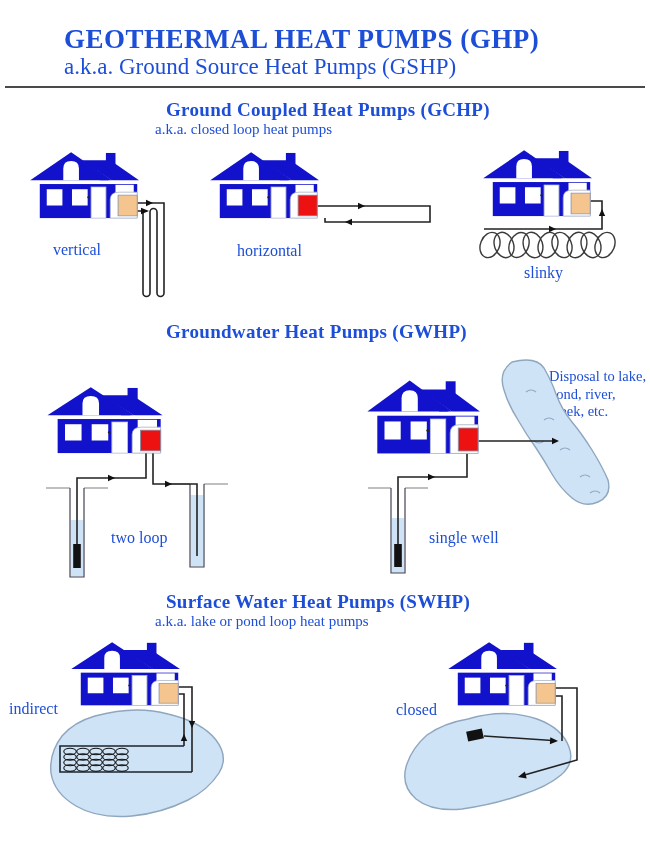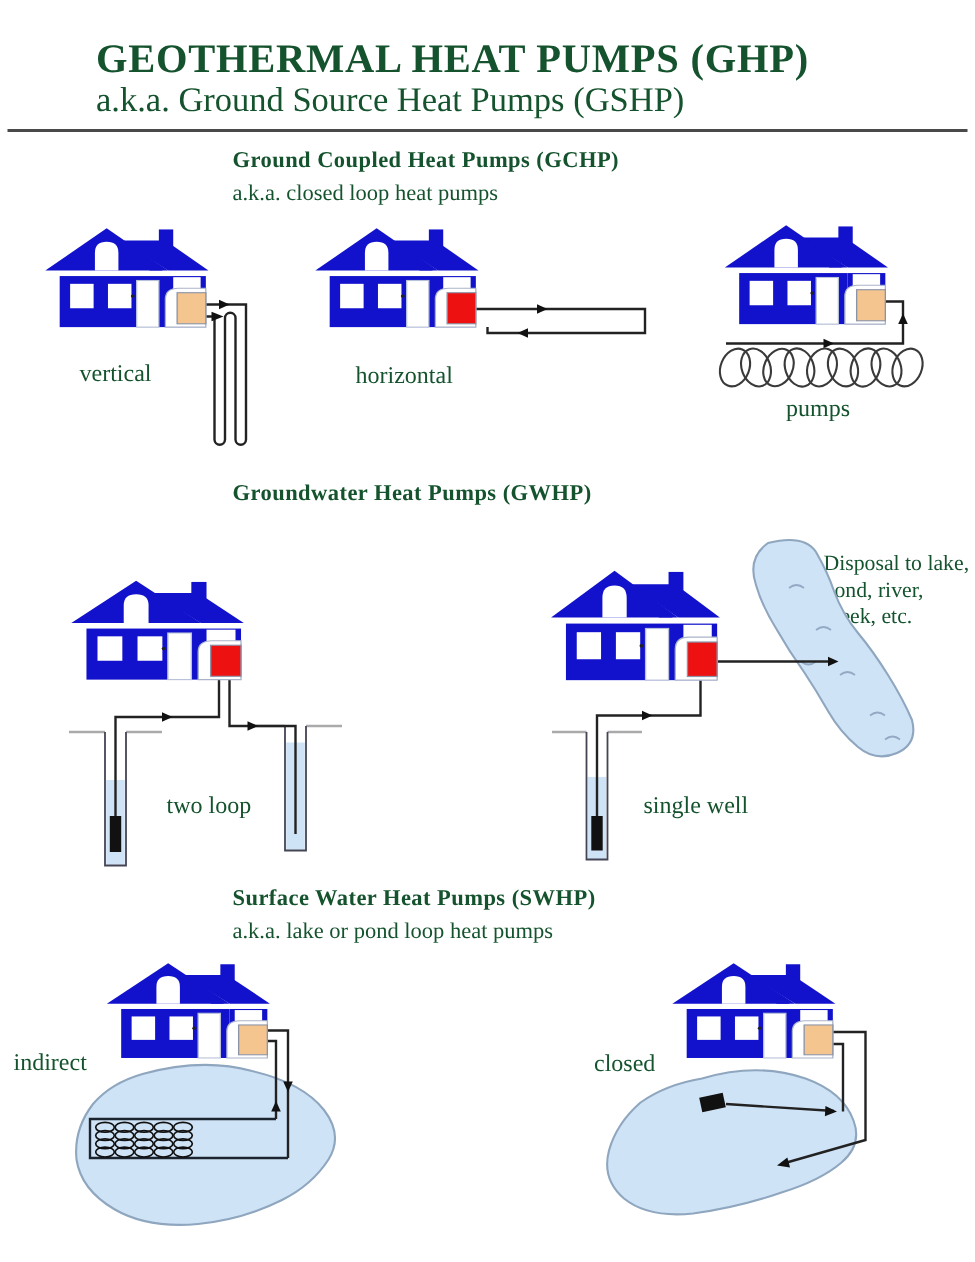--- a/index.html
+++ b/index.html
@@ -1,24 +1,24 @@
 <!DOCTYPE html>
 <html><head>
 <meta charset="utf-8">
 <style>
   html,body{margin:0;padding:0;background:#fff;}
   .canvas{
     position:relative;width:650px;height:841px;background:#ffffff;
-    font-family:"Liberation Serif", serif;color:#14532d;overflow:hidden;
+    font-family:"Liberation Serif", serif;color:#1d4ed8;overflow:hidden;
   }
   .abs{position:absolute;white-space:nowrap;}
   .page-title{left:64px;top:24px;font-size:27px;font-weight:bold;letter-spacing:.5px;}
   .page-subtitle{left:64px;top:54px;font-size:23px;}
   .rule{left:5px;top:86px;width:640px;height:2px;background:#4a4a4a;}
-  .sec-title{font-size:15px;font-weight:bold;letter-spacing:.3px;}
+  .sec-title{font-size:19px;font-weight:bold;letter-spacing:.3px;margin-left:11px;}
   .sec-sub{font-size:15px;text-align:center;}
   .dlabel{font-size:16px;}
   .note{position:absolute;left:549px;top:368px;width:102px;font-size:14.5px;line-height:1.22;white-space:normal;}
   svg{position:absolute;left:0;top:0;}
 </style>
 </head>
 <body>
 
 <div class="canvas">
 
@@ -29,21 +29,21 @@
   <div class="abs sec-title" style="left:155px;top:99px">Ground Coupled Heat Pumps (GCHP)</div>
   <div class="abs sec-sub" style="left:155px;top:121px">a.k.a. closed loop heat pumps</div>
 
   <div class="abs sec-title" style="left:155px;top:321px">Groundwater Heat Pumps (GWHP)</div>
 
   <div class="abs sec-title" style="left:155px;top:591px">Surface Water Heat Pumps (SWHP)</div>
   <div class="abs sec-sub" style="left:155px;top:613px">a.k.a. lake or pond loop heat pumps</div>
 
   <div class="abs dlabel" style="left:53px;top:241px">vertical</div>
   <div class="abs dlabel" style="left:237px;top:242px">horizontal</div>
-  <div class="abs dlabel" style="left:524px;top:264px">pumps</div>
+  <div class="abs dlabel" style="left:524px;top:264px">slinky</div>
 
   <div class="abs dlabel" style="left:111px;top:529px">two loop</div>
   <div class="abs dlabel" style="left:429px;top:529px">single well</div>
   <div class="note">Disposal to lake, pond, river, creek, etc.</div>
 
   <div class="abs dlabel" style="left:9px;top:700px">indirect</div>
   <div class="abs dlabel" style="left:396px;top:701px">closed</div>
   <div class="abs dlabel" style="left:146px;top:766px">pond</div>
   <div class="abs dlabel" style="left:447px;top:783px">pond</div>
 

